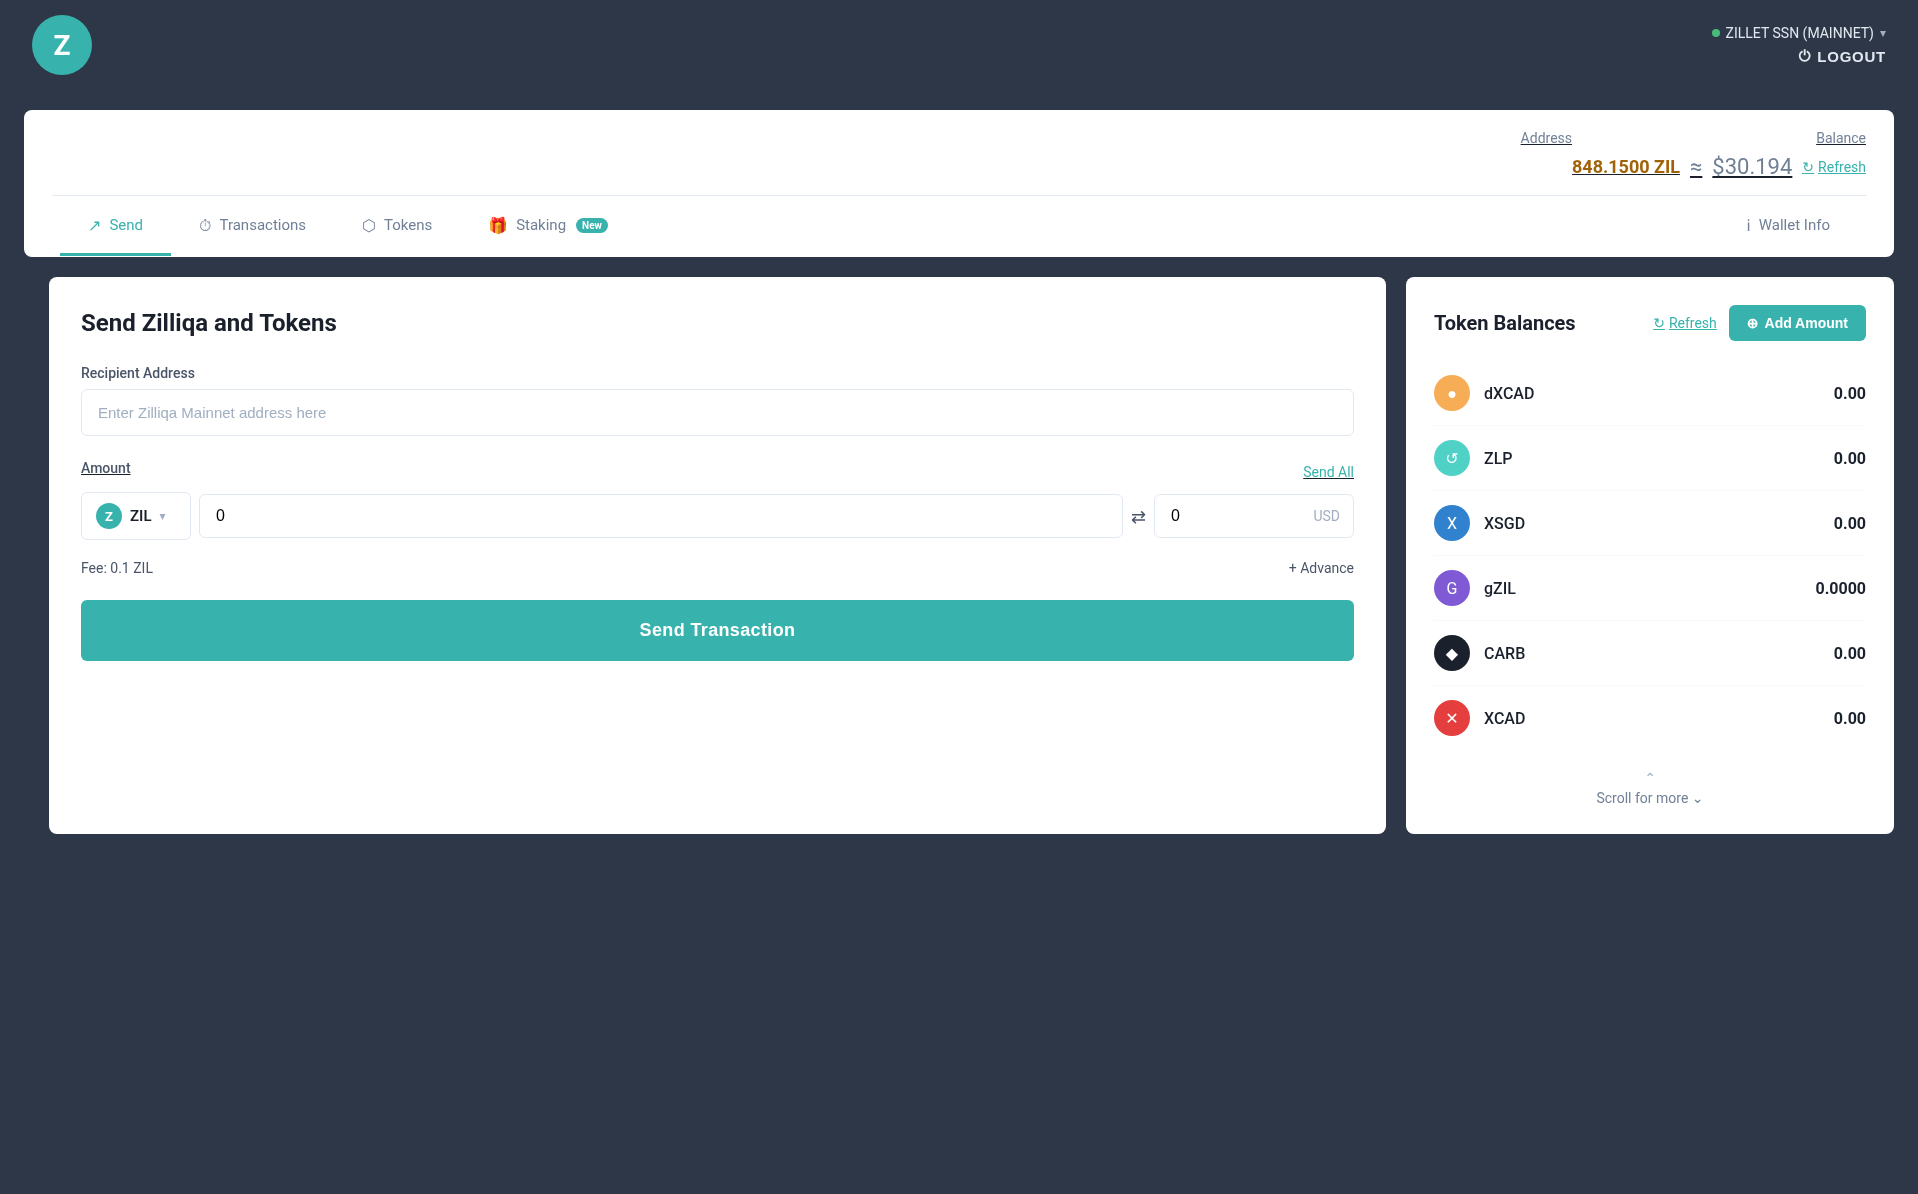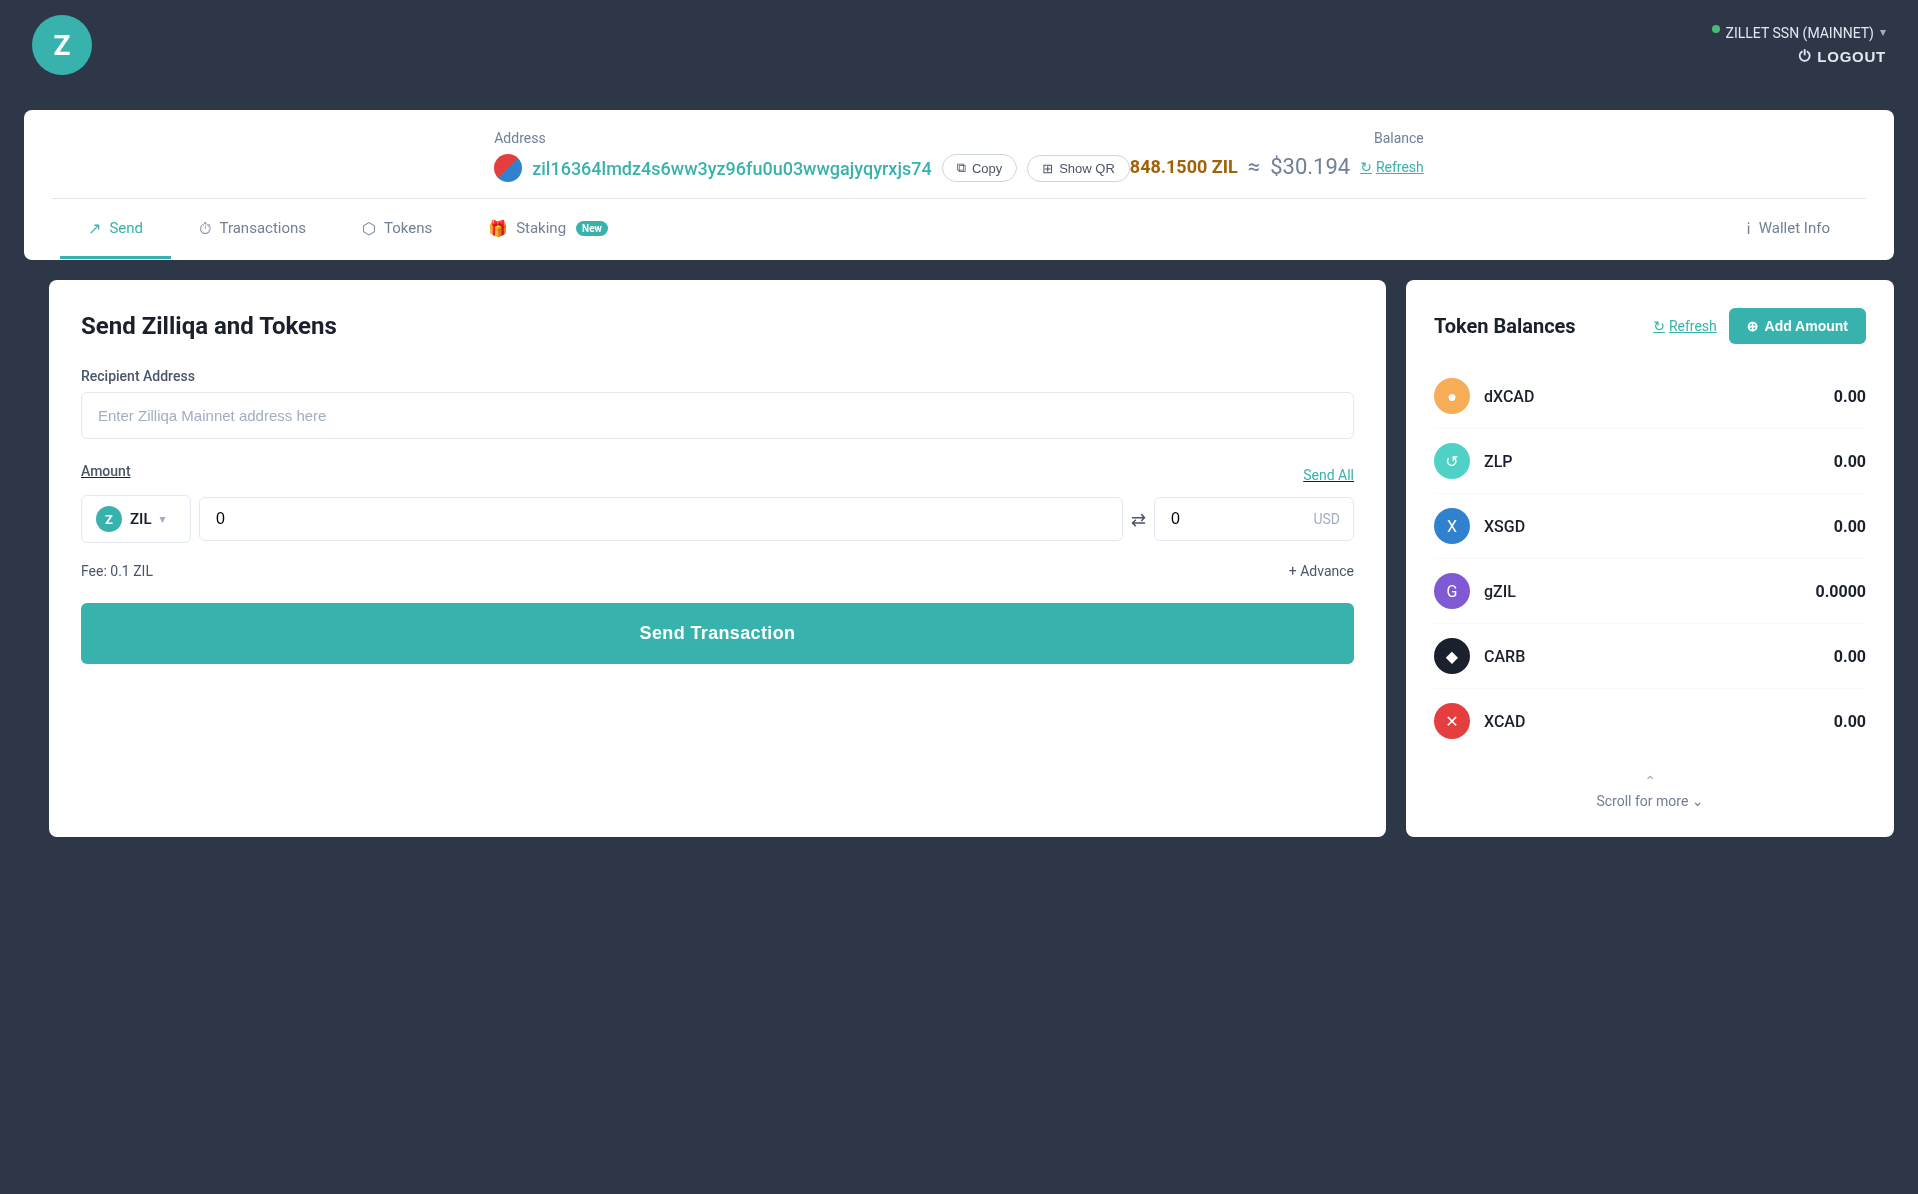--- a/index.html
+++ b/index.html
@@ -32,21 +32,21 @@
       color: white;
     }
     .header-right {
       display: flex;
       flex-direction: column;
       align-items: flex-end;
       gap: 6px;
     }
     .network-badge {
       display: flex;
-      align-items: flex-start;
+      align-items: center;
       gap: 6px;
       color: #e2e8f0;
       font-size: 14px;
     }
     .network-dot {
       width: 8px;
       height: 8px;
       background: #48bb78;
       border-radius: 50%;
     }
@@ -74,23 +74,24 @@
 
     
     .address-card {
       background: white;
       border-radius: 8px;
       padding: 20px 28px 0 28px;
       margin-bottom: 0;
     }
     .address-balance-row {
       display: flex;
-      justify-content: center;
+      justify-content: flex-end;
       align-items: flex-start;
       padding-bottom: 16px;
+      text-decoration: underline;
     }
     .address-section {}
     .address-label {
       font-size: 14px;
       color: #718096;
       margin-bottom: 8px;
     }
     .address-row {
       display: flex;
       align-items: center;
@@ -444,32 +445,20 @@
   </div>
 </div>
 
 <div class="main-content">
 
   <div class="address-card">
     <div class="address-balance-row">
 
       <div class="address-section">
         <div class="address-label">Address</div>
-        <div class="address-row">
-          <div class="address-avatar"></div>
-          <span class="address-text">zil16364lmdz4s6ww3yz96fu0u03wwgajyqyrxjs74</span>
-          <button class="copy-btn">
-            <span>⧉</span>
-            <span>Copy</span>
-          </button>
-          <button class="show-qr-btn">
-            <span>⊞</span>
-            <span>Show QR</span>
-          </button>
-        </div>
       </div>
 
       <div class="balance-section">
         <div class="balance-label">Balance</div>
         <div class="balance-row">
           <span class="balance-amount">848.1500 ZIL</span>
           <span class="balance-usd">≈</span>
           <span class="balance-usd">$30.194</span>
           <span class="refresh-link">
             <span>↻</span>

